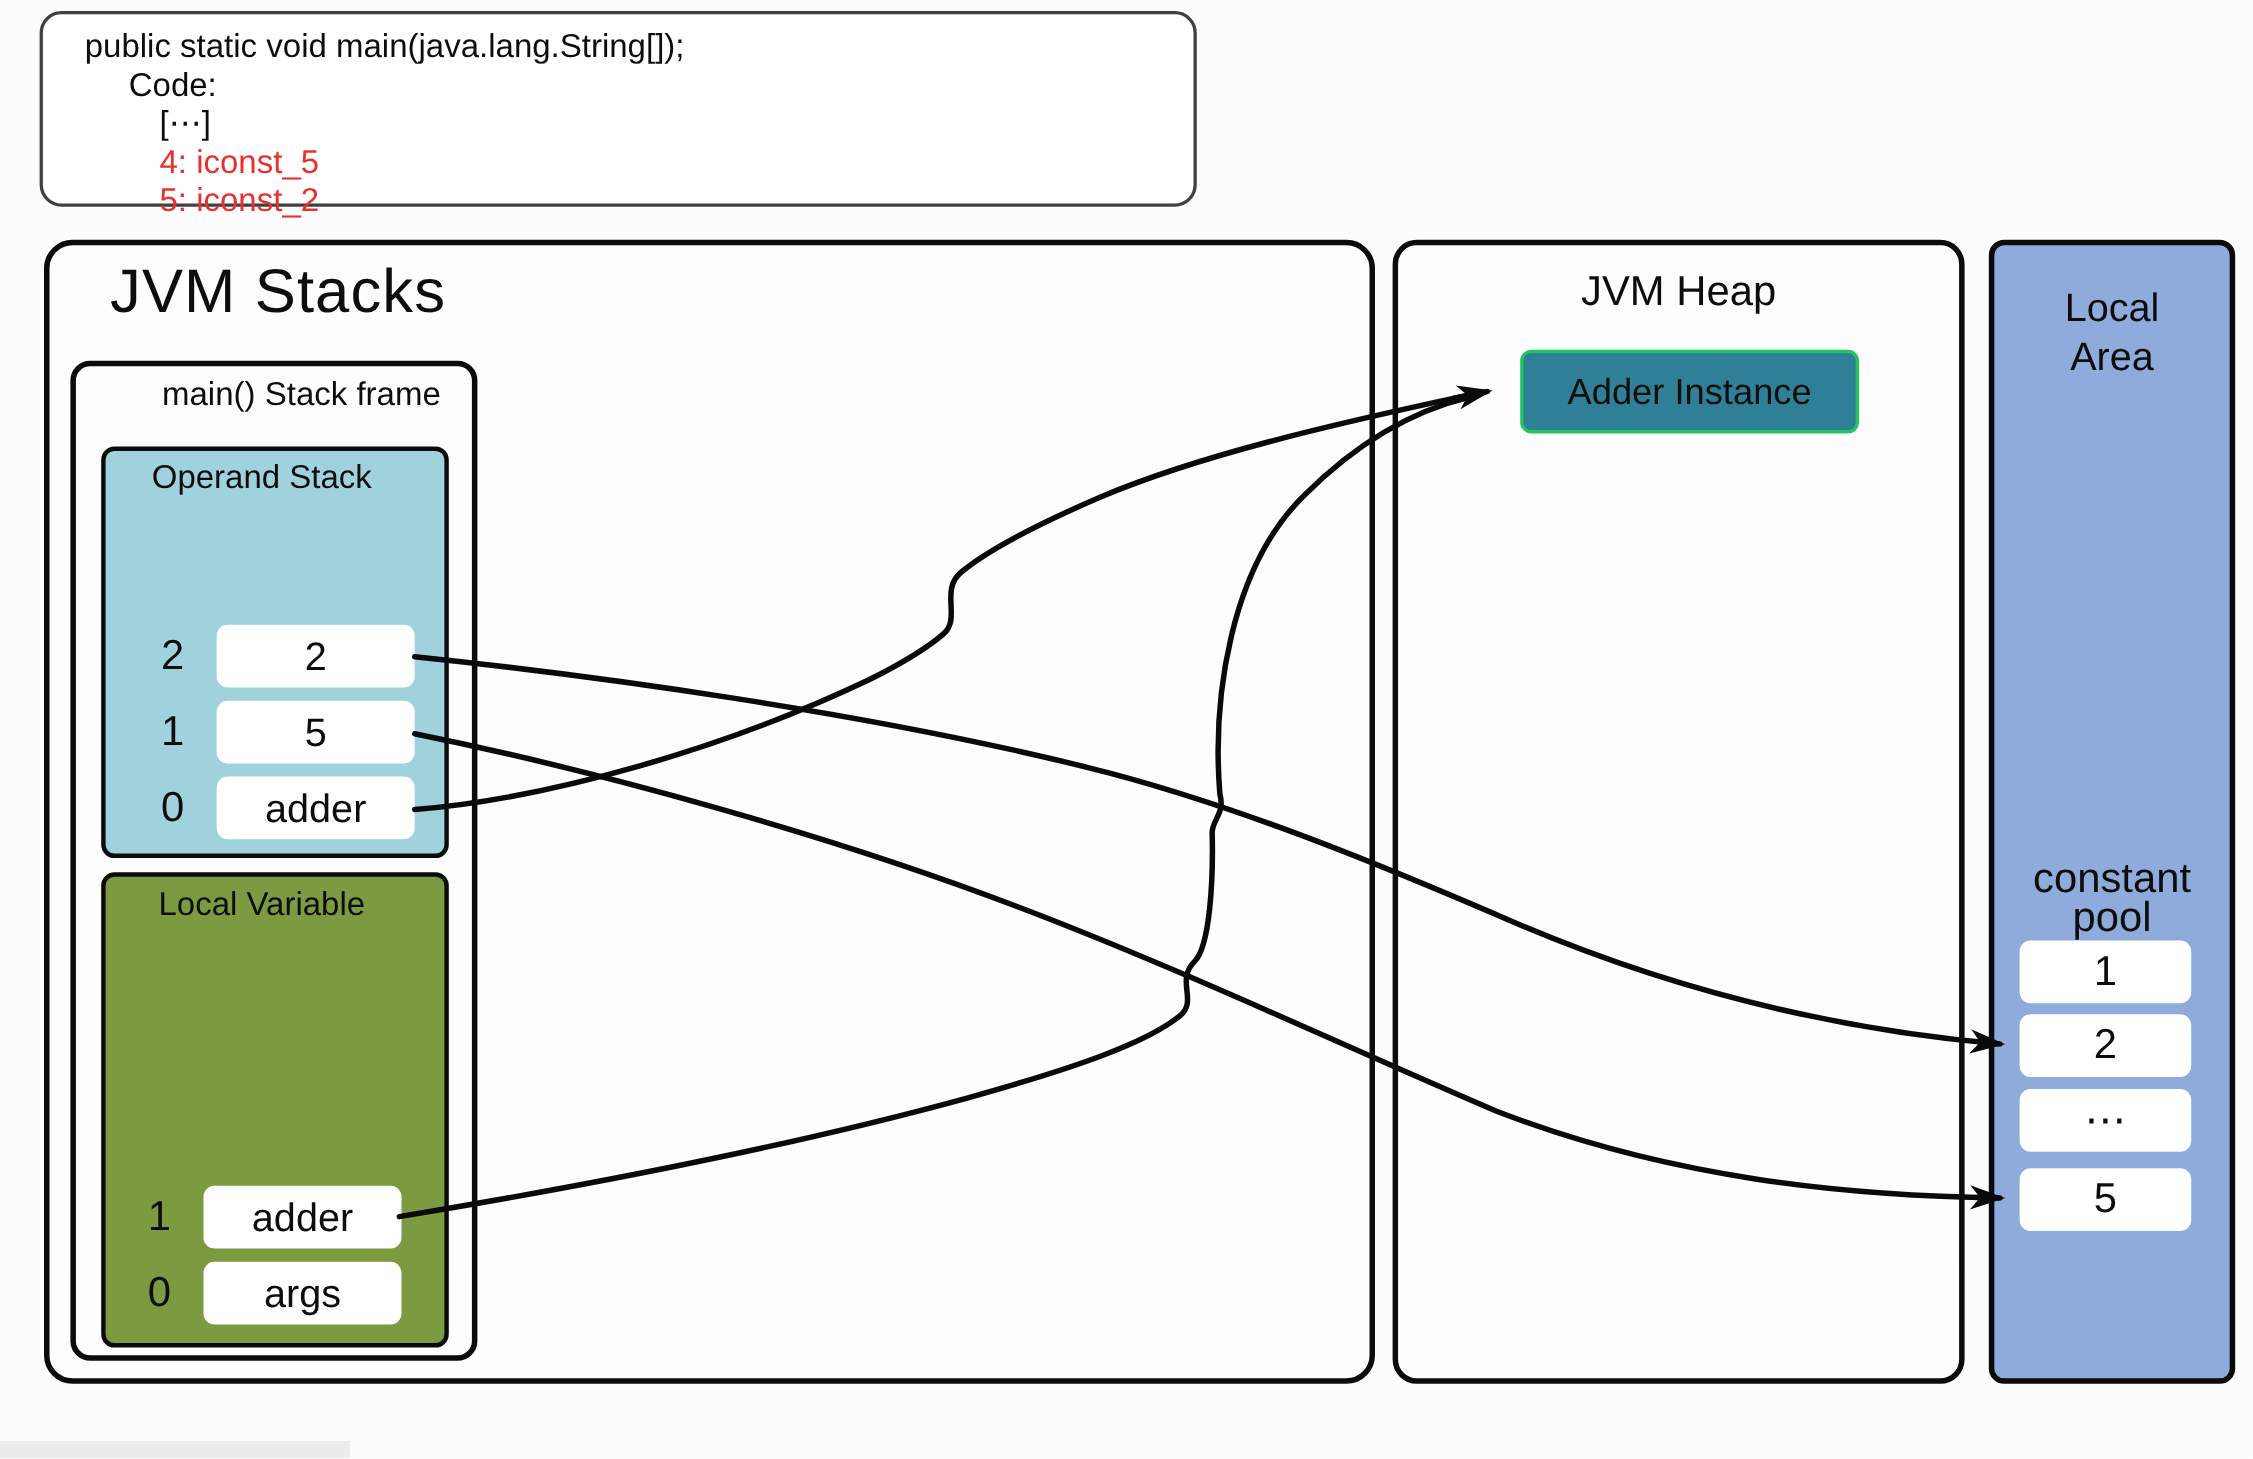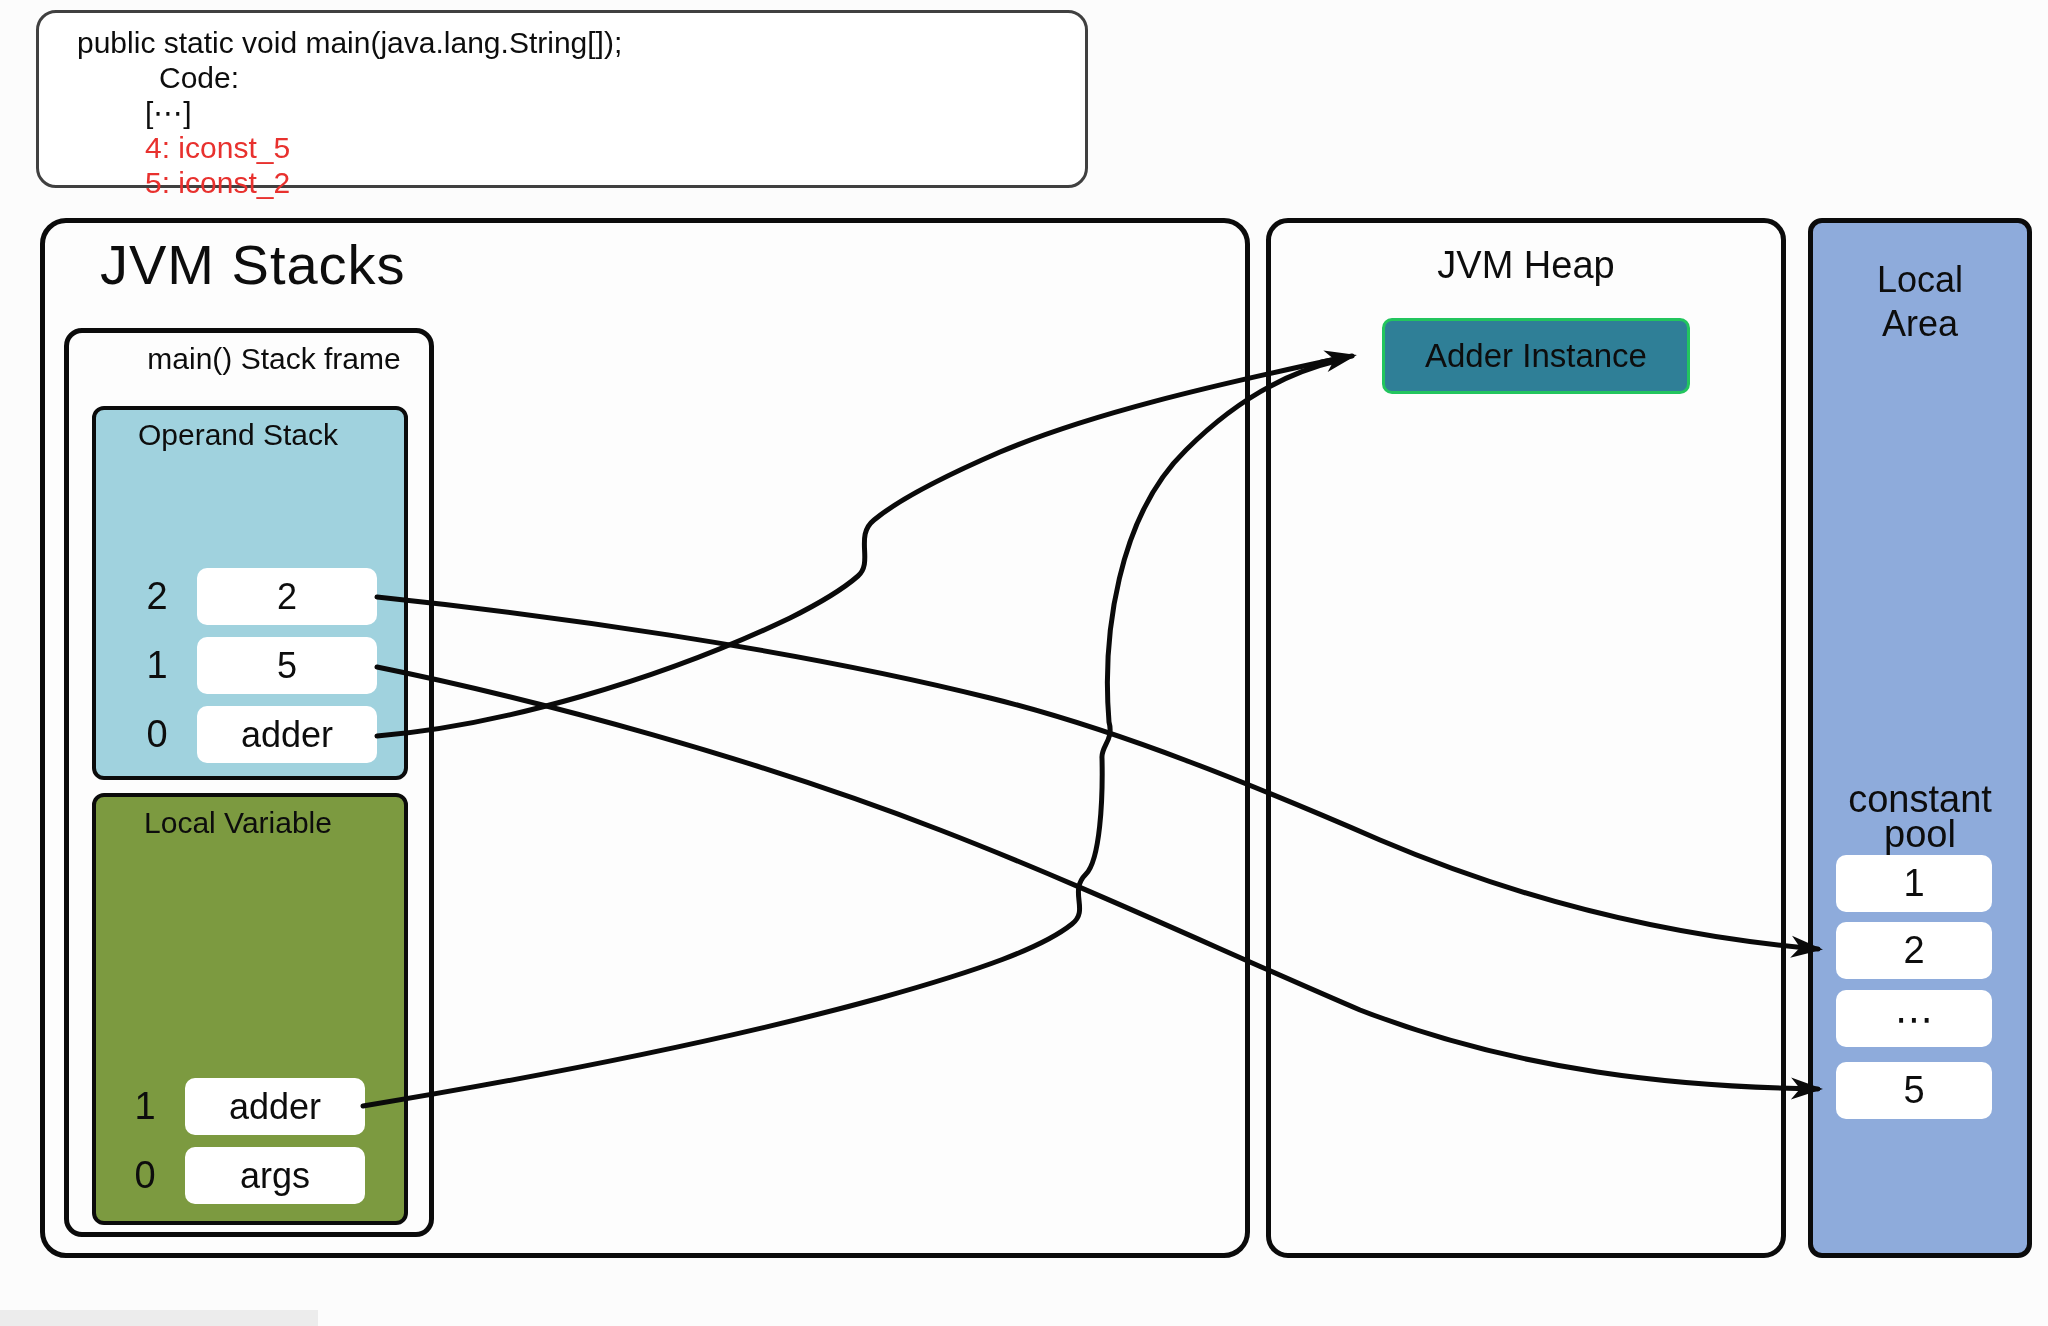--- a/index.html
+++ b/index.html
@@ -10,21 +10,21 @@
     color:#0d0d0d;
   }
   
   .code-box{
     position:absolute;left:36px;top:10px;width:1052px;height:178px;
     background:#fff;border:3px solid #404040;border-radius:20px;
     box-sizing:border-box;padding-top:12px;
   }
   .code-line{font-size:30px;line-height:35px;white-space:pre;}
   .ind1{padding-left:38px;}
-  .ind2{padding-left:120px;}
+  .ind2{padding-left:78px;}
   .ind3{padding-left:106px;}
   .red{color:#e8312e;}
   
   .bigbox{position:absolute;box-sizing:border-box;border:5px solid #0b0b0b;background:#fdfdfd;}
   .stacks{left:40px;top:218px;width:1210px;height:1040px;border-radius:26px;}
   .heap{left:1266px;top:218px;width:520px;height:1040px;border-radius:22px;}
   .method{left:1808px;top:218px;width:224px;height:1040px;border-radius:14px;background:#8eabdb;}
   .stacks-title{position:absolute;left:100px;top:232px;font-size:56px;letter-spacing:1px;}
   .heap-title{position:absolute;left:1266px;top:244px;width:520px;text-align:center;font-size:38px;}
   .method-title{position:absolute;left:1808px;top:258px;width:224px;text-align:center;font-size:36px;line-height:44px;}

